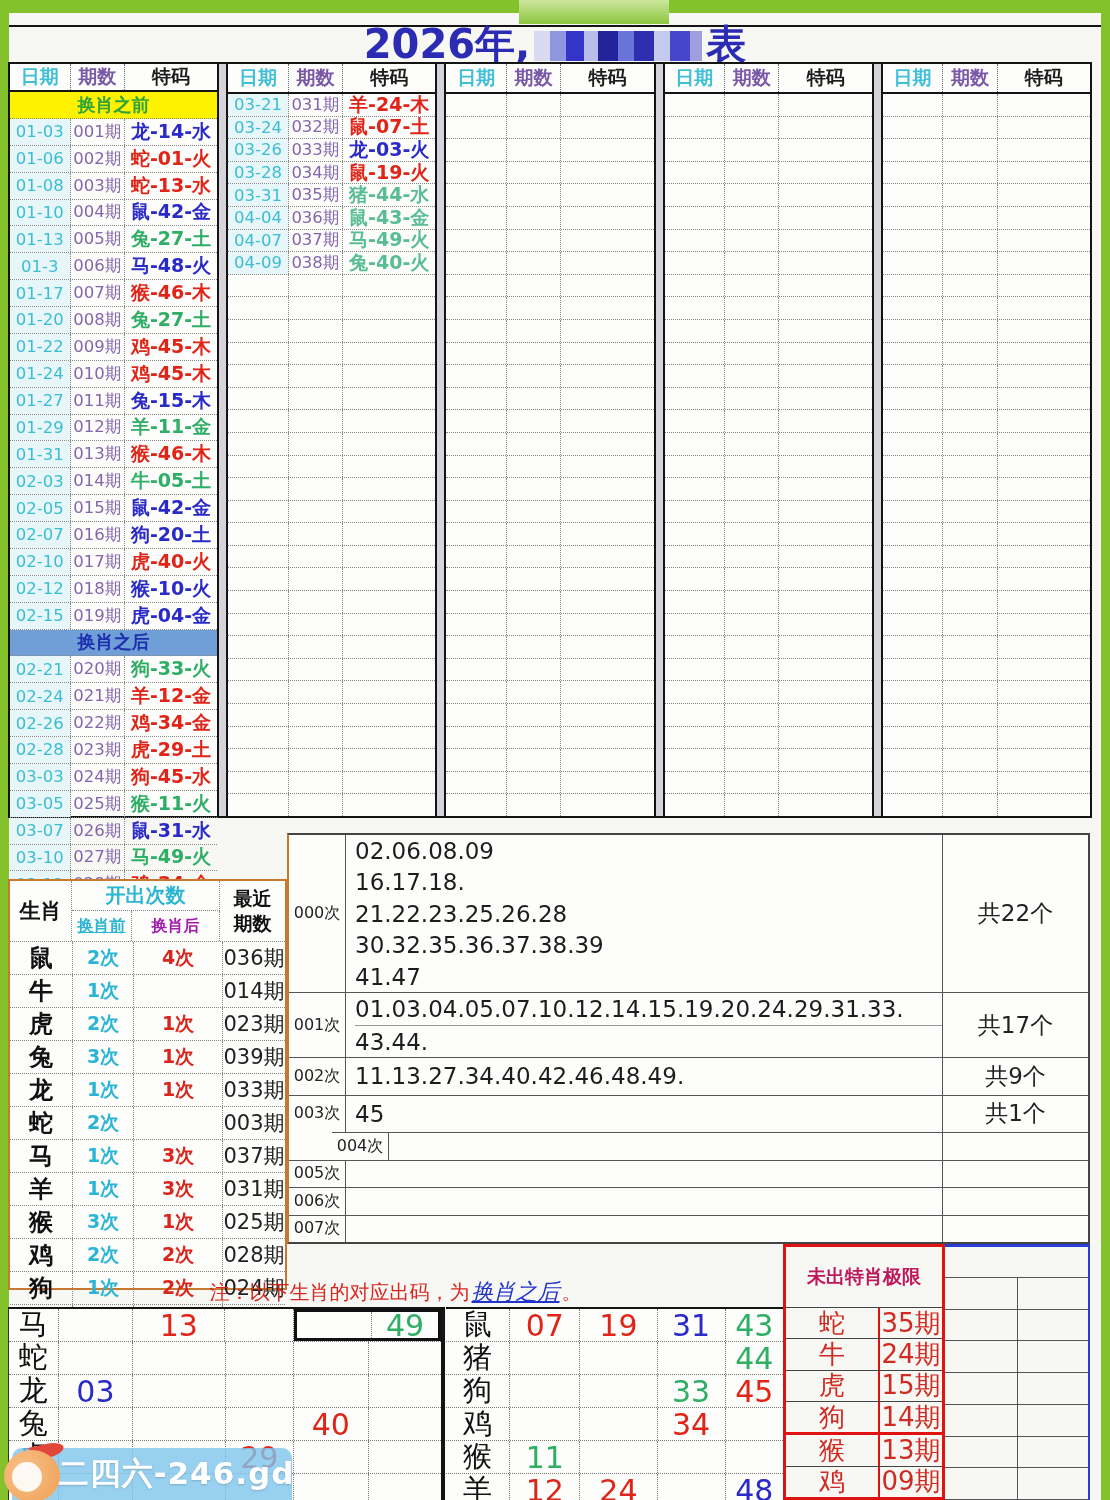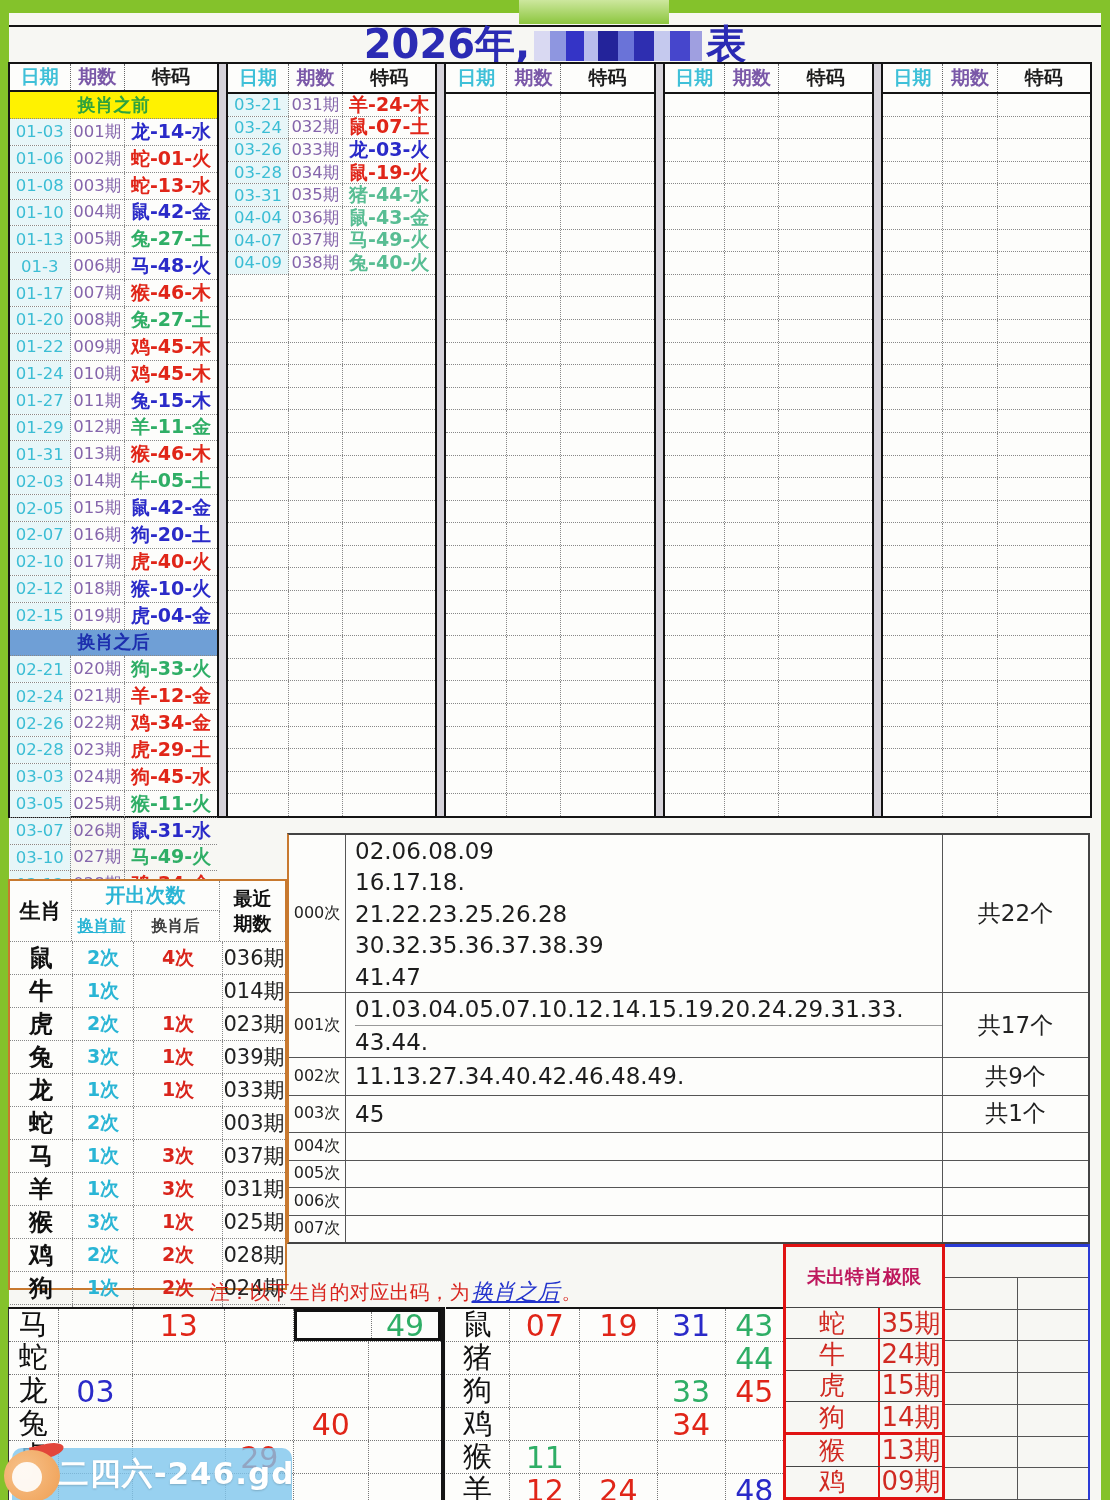--- a/index.html
+++ b/index.html
@@ -40,21 +40,21 @@
   .banner.blue{background:#6f9fd6;color:#1d2fae;}
   .c-blue{color:#2a2ac8;}.c-red{color:#e02518;}.c-green{color:#2fae66;}.c-lgreen{color:#58bd93;}
   
   #stats-left{left:8px;top:833px;width:279px;height:411px;border:2.5px solid #c8792f;background:#fdfdfb;
               display:flex;flex-direction:column;margin-top:46px;}
   .sl-h{display:grid;grid-template-columns:62px 60px 88px 1fr;grid-template-rows:30px 30px;border-bottom:1px dotted #888;}
   .sl-h div{display:flex;align-items:center;justify-content:center;}
   .sh-zodiac{grid-row:1/3;grid-column:1;font-size:21px;font-weight:bold;color:#111;border-right:1px dotted #888;}
   .sh-freq{grid-row:1;grid-column:2/4;color:#2ab5d5;font-size:20px;font-weight:bold;border-right:1px dotted #888;border-bottom:1px dotted #888;}
   .sh-before{grid-row:2;grid-column:2;color:#2ab5d5;font-size:16px;font-weight:bold;border-right:1px dotted #888;text-decoration:underline;}
-  .sh-after{grid-row:2;grid-column:3;color:#404040;font-size:16px;font-weight:bold;border-right:1px dotted #888;}
+  .sh-after{grid-row:2;grid-column:3;color:#a21caf;font-size:16px;font-weight:bold;border-right:1px dotted #888;}
   .sh-recent{grid-row:1/3;grid-column:4;flex-direction:column;font-size:19px;font-weight:bold;color:#111;line-height:1.3;}
   #stats-rows{flex:1;display:flex;flex-direction:column;}
   .sl-row{flex:1;display:flex;border-top:1px dotted #888;min-height:0;}
   #stats-rows .sl-row:first-child{border-top:none;}
   .sl-row div{display:flex;align-items:center;justify-content:center;}
   .sc-z{width:62px;font-size:24px;font-weight:bold;color:#111;border-right:1px dotted #888;}
   .sc-b{width:60px;font-size:19px;font-weight:bold;color:#2ab5d5;border-right:1px dotted #888;}
   .sc-a{width:88px;font-size:19px;font-weight:bold;color:#d9251c;border-right:1px dotted #888;}
   .sc-r{flex:1;font-size:21px;color:#222;}
   
@@ -1081,21 +1081,21 @@
         </div>
         <div class="tot">共9个</div>
       </div>
       <div class="fr" style="flex-grow: 1;">
         <div class="lab">003次</div>
         <div class="list">
           <div class="ln">45</div>
         </div>
         <div class="tot">共1个</div>
       </div>
-      <div class="fr" style="flex-grow: 1;">
+      <div class="fr" style="flex-grow: 1; margin-left: 43px;">
         <div class="lab">004次</div>
         <div class="list">
           <div class="ln"></div>
         </div>
         <div class="tot"></div>
       </div>
       <div class="fr" style="flex-grow: 1;">
         <div class="lab">005次</div>
         <div class="list">
           <div class="ln"></div>

